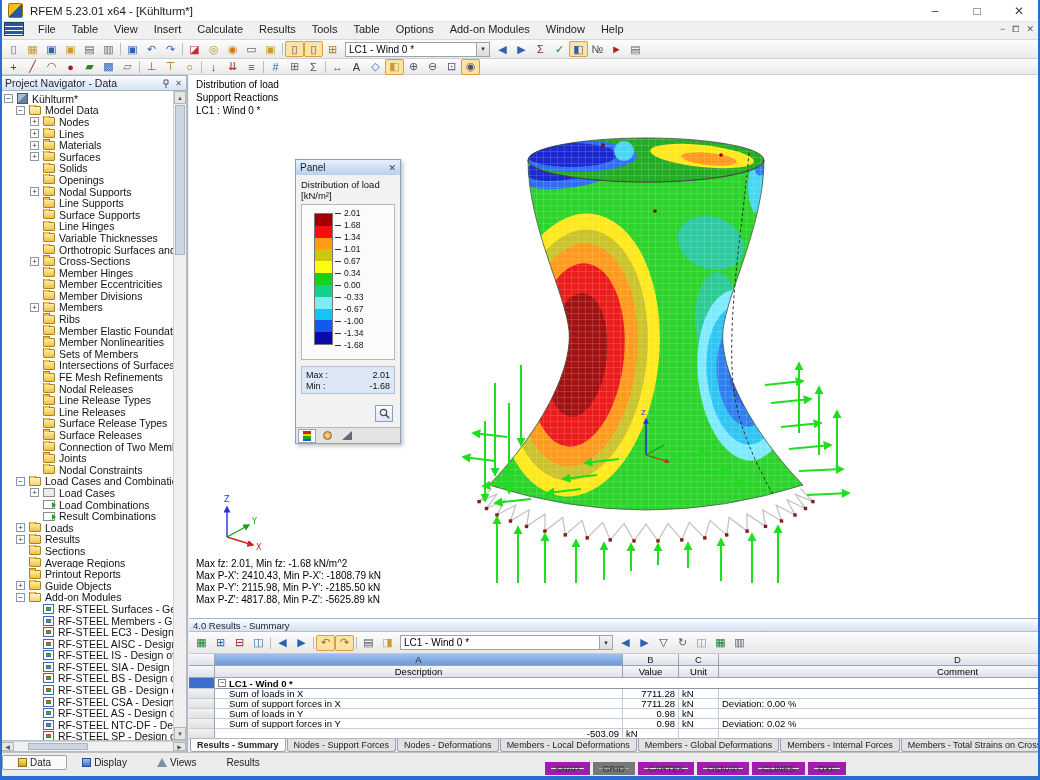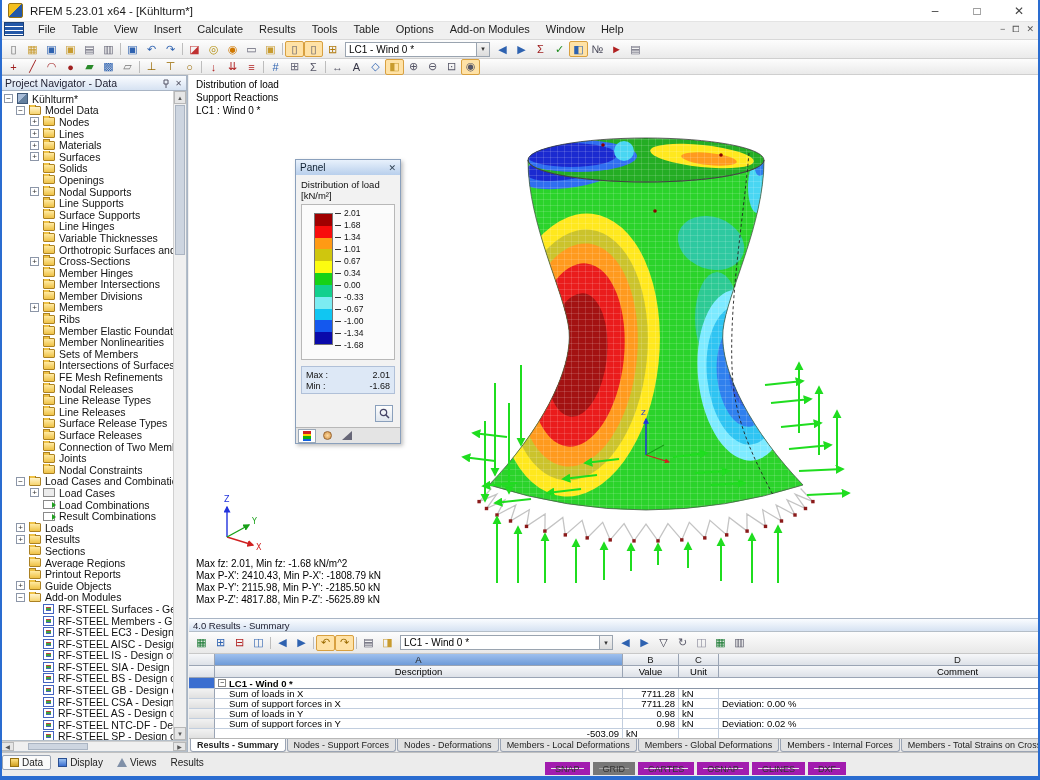--- a/index.html
+++ b/index.html
@@ -110,21 +110,21 @@
   .expbox { display:inline-block; width:8px; height:8px; border:1px solid #888; font-size:7px; line-height:6px; text-align:center; margin-right:3px; font-weight:normal; background:#fff;}
   .rvscroll { position:absolute; right:0; top:0; bottom:0; width:14px; background:#f0f0f0; border-left:1px solid #c0c0c0; }
   .rvthumb { position:absolute; left:1px; right:1px; top:14px; height:46px; background:#d4d4d4; border:1px solid #b0b0b0; }
   .rtabs { height:14px; background:#ececec; border-top:1px solid #b8b8b8; display:flex; align-items:flex-start; padding:0 1px; flex:none; }
   .rtab { font-size:9px; padding:1px 6px; border:1px solid #9aa4b4; border-top:none; background:#e2e2e2; color:#222; border-radius:0 0 3px 3px; margin-right:1px; white-space:nowrap; }
   .rtab.on { background:#fff; font-weight:bold; }
 
   
   .statusbar { position:absolute; left:0; top:752px; width:1040px; height:24px; background:#ececec; border-top:1px solid #c0c0c0; }
   .navtabs { position:absolute; left:2px; top:1px; display:flex; align-items:center; height:17px; }
-  .navtab { display:flex; align-items:center; gap:3px; font-size:10px; padding:1px 7px; color:#222; }
+  .navtab { display:flex; align-items:center; gap:3px; font-size:10px; padding:1px 15px; color:#222; }
   .navtab.on { background:#fafafa; border:1px solid #9aa4b4; border-radius:2px; }
   .nt-ic { width:9px; height:9px; flex:none; }
   .nt-ic.data { background:linear-gradient(#ffe080,#d0a020); border:1px solid #96700e; }
   .nt-ic.display { background:linear-gradient(#9cc2f0,#3a6ed0); border:1px solid #2a4e90; }
   .nt-ic.views { width:0; height:0; border-left:5px solid transparent; border-right:5px solid transparent; border-bottom:9px solid #8090a8; background:none; }
   .snapgroup { position:absolute; left:545px; top:9px; display:flex; gap:3px; }
   .snapbtn { font-size:9px; padding:0px 4px; border:6px solid #a21caf; background:#e8e8e8; color:#333; height:13px; display:flex; align-items:center; }
   .snapbtn.on { background:#cfcfcf; border-color:#777; box-shadow:inset 1px 1px 1px rgba(0,0,0,.2); }
 
   svg text { font-family:"DejaVu Sans", sans-serif; }
@@ -362,21 +362,21 @@
             <span class="exp2" style="display:flex;align-items:center;"></span>
             <span class="exp noexp"></span>
             <span class="ico folder"></span>
             <span>Member Hinges</span>
           </div>
 
           <div class="trow d2">
             <span class="exp2" style="display:flex;align-items:center;"></span>
             <span class="exp noexp"></span>
             <span class="ico folder"></span>
-            <span>Member Intersections</span>
+            <span>Member Eccentricities</span>
           </div>
 
           <div class="trow d2">
             <span class="exp2" style="display:flex;align-items:center;"></span>
             <span class="exp noexp"></span>
             <span class="ico folder"></span>
             <span>Member Divisions</span>
           </div>
 
           <div class="trow d2">

